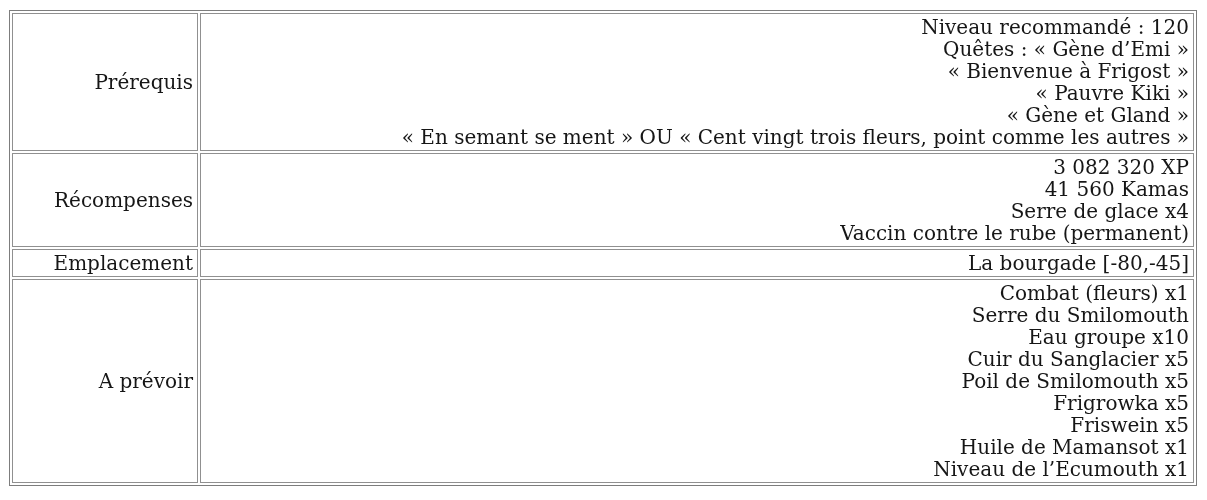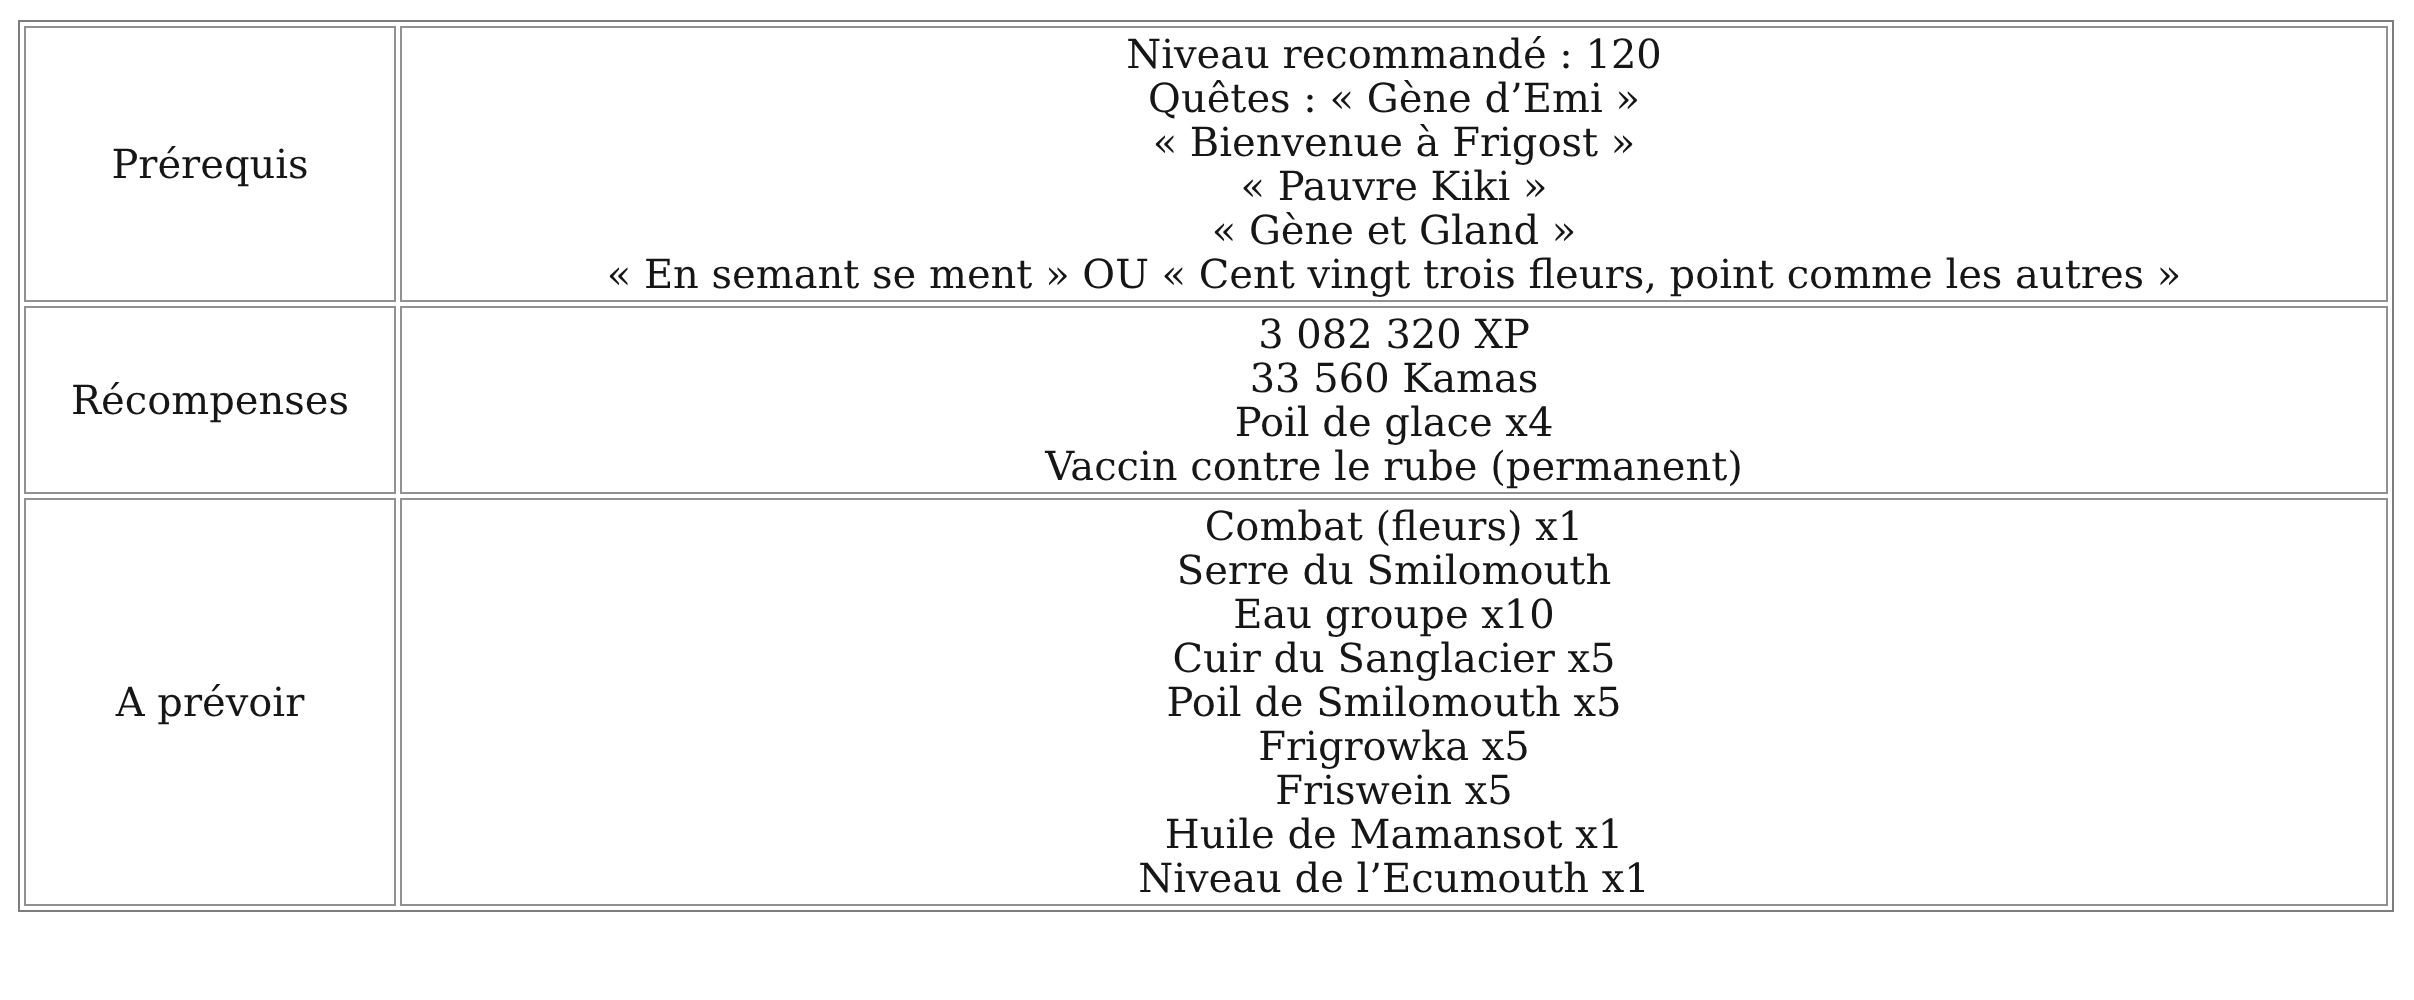--- a/index.html
+++ b/index.html
@@ -27,21 +27,21 @@
     background: #ffffff;
     table-layout: fixed;
     font-family: "DejaVu Serif", serif;
     font-size: 20px;
     line-height: 22px;
     color: #161616;
   }
   table.quest-table td {
     border: 1px solid #909090;
     background: #ffffff;
-    text-align: center;
+    text-align: right;
     vertical-align: middle;
     padding: 2px 4px;
     overflow: hidden;
   }
   td.label-cell {
     width: 176px;
   }
   .content-line {
     white-space: nowrap;
   }
@@ -61,26 +61,32 @@
             <div class="content-line">« Pauvre Kiki »</div>
             <div class="content-line">« Gène et Gland »</div>
             <div class="content-line">« En semant se ment » OU « Cent vingt trois fleurs, point comme les autres »</div>
           </td>
   </tr>
 
   <tr>
     <td class="label-cell">Récompenses</td>
     <td class="content-cell">
             <div class="content-line">3 082 320 XP</div>
-            <div class="content-line">33 560 Kamas</div>
-            <div class="content-line">Poil de glace x4</div>
+            <div class="content-line">41 560 Kamas</div>
+            <div class="content-line">Serre de glace x4</div>
             <div class="content-line">Vaccin contre le rube (permanent)</div>
           </td>
   </tr>
 
+  <tr>
+    <td class="label-cell">Emplacement</td>
+    <td class="content-cell">
+            <div class="content-line">La bourgade [-80,-45]</div>
+          </td>
+  </tr>
 
   <tr>
     <td class="label-cell">A prévoir</td>
     <td class="content-cell">
             <div class="content-line">Combat (fleurs) x1</div>
             <div class="content-line">Serre du Smilomouth</div>
             <div class="content-line">Eau groupe x10</div>
             <div class="content-line">Cuir du Sanglacier x5</div>
             <div class="content-line">Poil de Smilomouth x5</div>
             <div class="content-line">Frigrowka x5</div>

